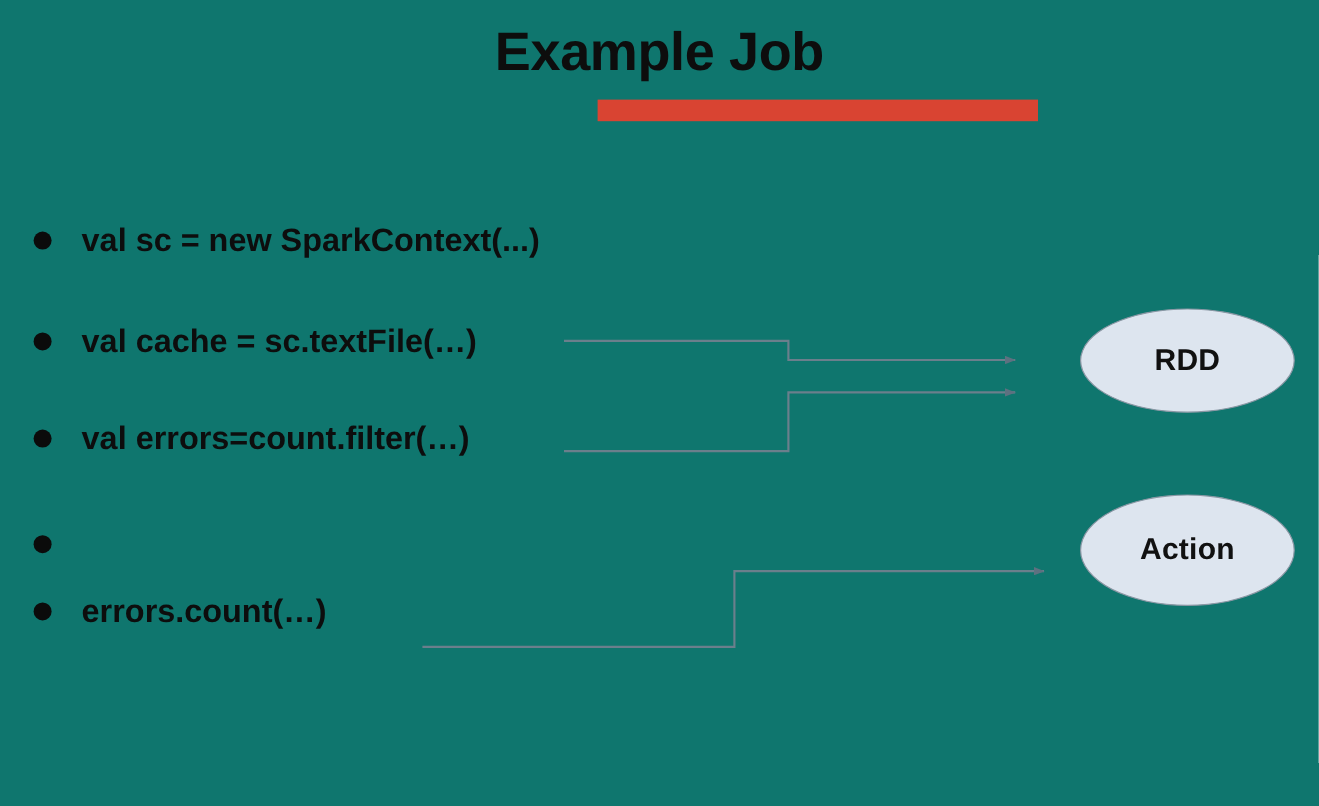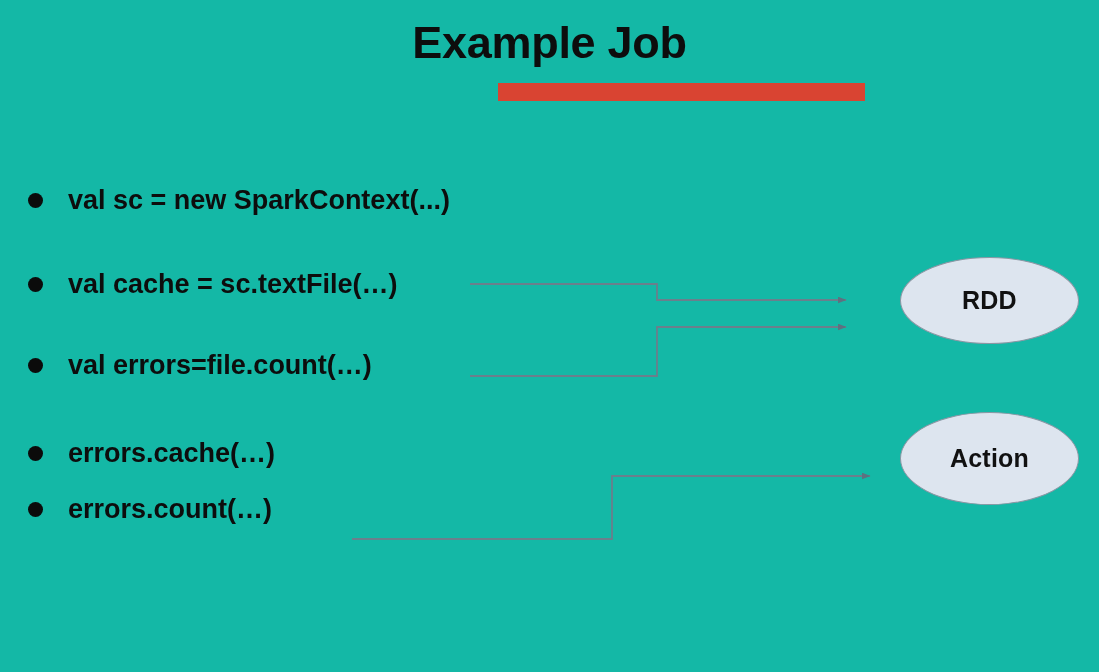--- a/index.html
+++ b/index.html
@@ -8,21 +8,21 @@
     padding: 0;
     background: #ffffff;
   }
   body {
     font-family: "Liberation Sans", sans-serif;
   }
   #slide {
     position: relative;
     width: 1099px;
     height: 672px;
-    background: #14b8a6;
+    background: #0f766e;
     overflow: hidden;
   }
 
   
   #slide-title {
     position: absolute;
     left: 0;
     top: 16px;
     width: 1099px;
     text-align: center;
@@ -125,26 +125,25 @@
     <span class="bullet-text">val sc = new SparkContext(...)</span>
   </div>
 
   <div class="bullet-row" id="bullet-1">
     <span class="bullet-dot"></span>
     <span class="bullet-text">val cache = sc.textFile(…)</span>
   </div>
 
   <div class="bullet-row" id="bullet-2">
     <span class="bullet-dot"></span>
-    <span class="bullet-text">val errors=file.count(…)</span>
+    <span class="bullet-text">val errors=count.filter(…)</span>
   </div>
 
   <div class="bullet-row" id="bullet-3">
     <span class="bullet-dot"></span>
-    <span class="bullet-text">errors.cache(…)</span>
   </div>
 
   <div class="bullet-row" id="bullet-4">
     <span class="bullet-dot"></span>
     <span class="bullet-text">errors.count(…)</span>
   </div>
 
   <svg id="connectors" viewBox="0 0 1099 672">
     <defs>
       <marker id="arrowhead" markerWidth="9" markerHeight="7" refX="8.5" refY="3.5" orient="auto" markerUnits="userSpaceOnUse">

